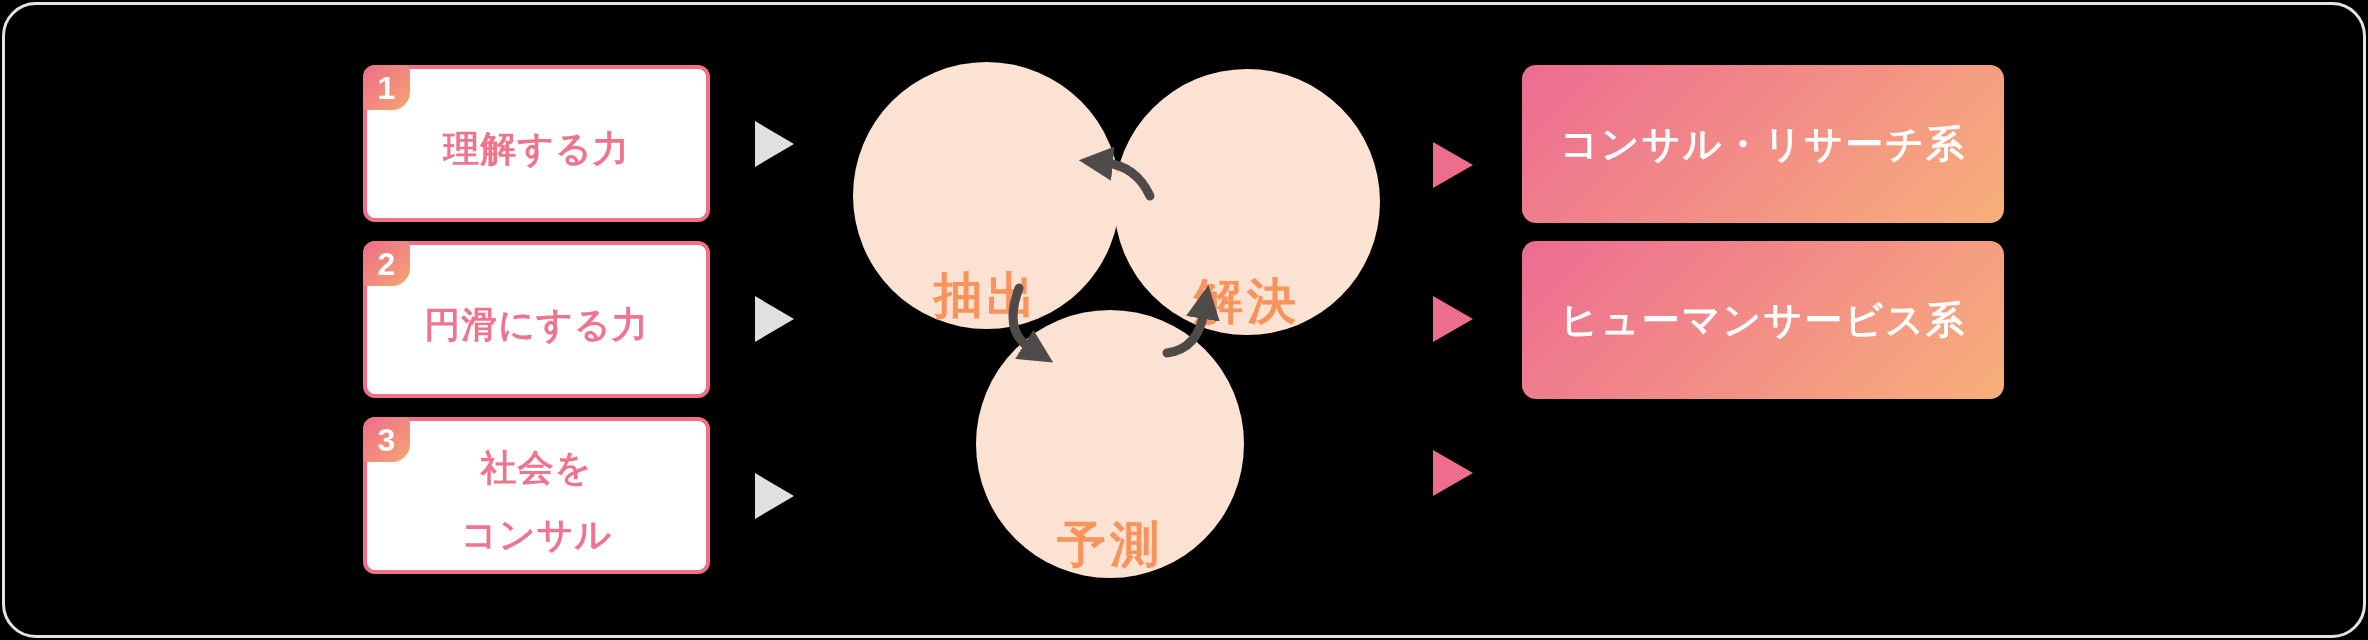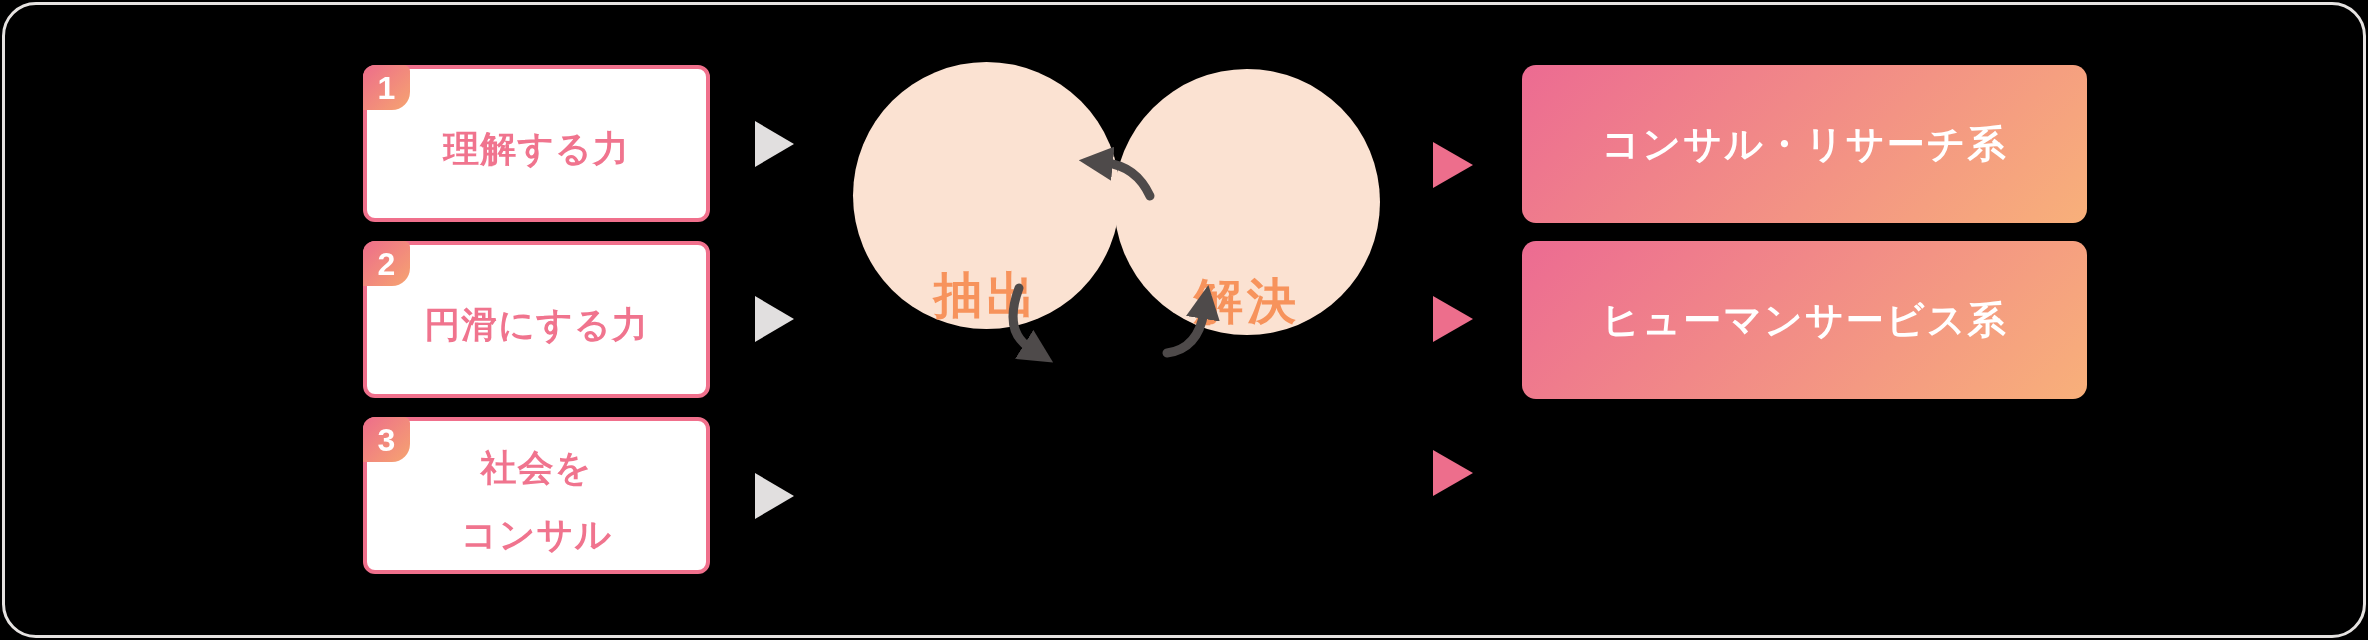--- a/index.html
+++ b/index.html
@@ -47,21 +47,21 @@
     position:absolute;border-radius:50%;background:#FBE2D2;
     display:flex;align-items:flex-end;justify-content:center;
   }
   .circle span{
     color:#F7935C;font-weight:bold;font-size:49px;letter-spacing:4px;
     padding-top:10px;white-space:nowrap;
   }
   .arrows{position:absolute;left:0;top:0;}
   
   .rbox{
-    position:absolute;left:1522px;width:565px;height:158px;
+    position:absolute;left:1522px;width:482px;height:158px;
     background:linear-gradient(135deg,#EC6B92 0%,#F8B07A 100%);
     border-radius:14px;
     display:flex;align-items:center;justify-content:center;
   }
   .rbox span{
     color:#fff;font-weight:bold;font-size:38px;letter-spacing:2px;white-space:nowrap;
   }
   
   .etc{
     position:absolute;left:2022px;top:531px;
@@ -98,20 +98,23 @@
   <div class="garrow" style="top:121px"></div>
   <div class="garrow" style="top:296px"></div>
   <div class="garrow" style="top:473px"></div>
 
   <div class="circle" style="left:853px;top:62px;width:267px;height:267px">
     <span>抽出</span>
   </div>
   <div class="circle" style="left:1114px;top:69px;width:266px;height:266px">
     <span>解決</span>
   </div>
+  <div class="circle" style="left:976px;top:310px;width:268px;height:268px">
+    <span>予測</span>
+  </div>
 
   <svg class="arrows" width="2368" height="640" viewBox="0 0 2368 640">
     <defs>
       <marker id="ah" viewBox="0 0 10 10" refX="2" refY="5" markerWidth="3.8" markerHeight="3.8" orient="auto">
         <path d="M0,0 L10,5 L0,10 Z" fill="#4E4A4A"></path>
       </marker>
     </defs>
     <g stroke="#4E4A4A" stroke-width="9" fill="none" stroke-linecap="round">
       <path d="M1150,196 Q1136,166 1106,163" marker-end="url(#ah)"></path>
       <path d="M1019,288 Q1003,331 1030,348" marker-end="url(#ah)"></path>

